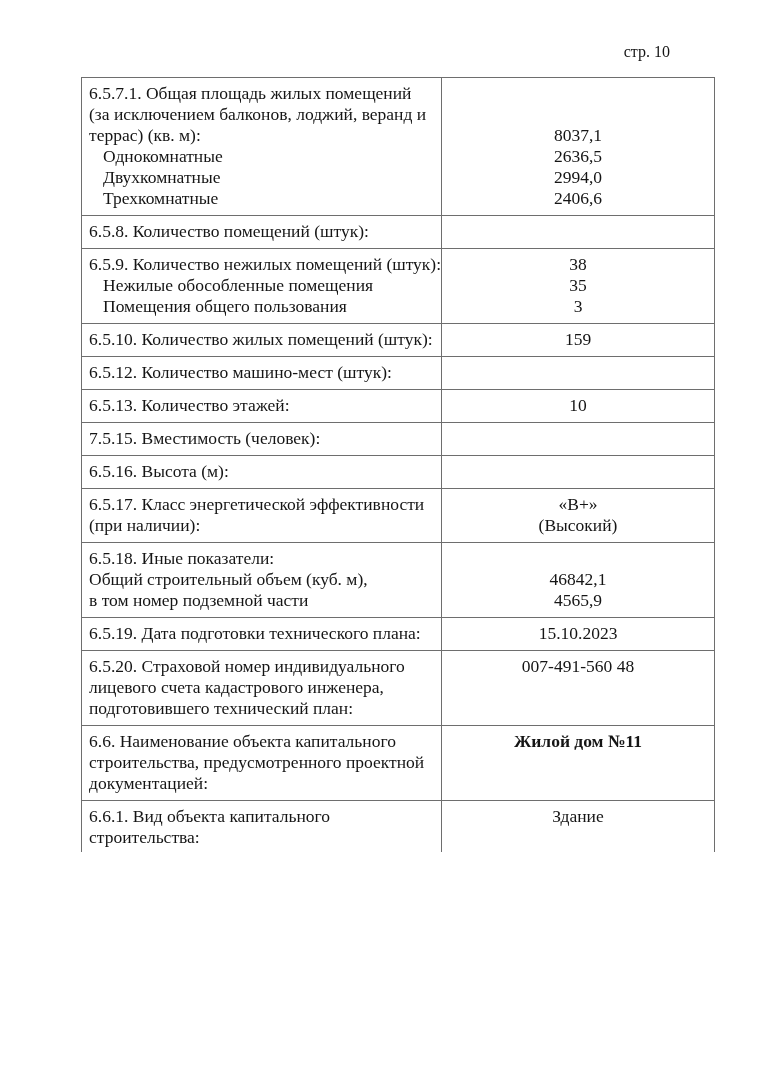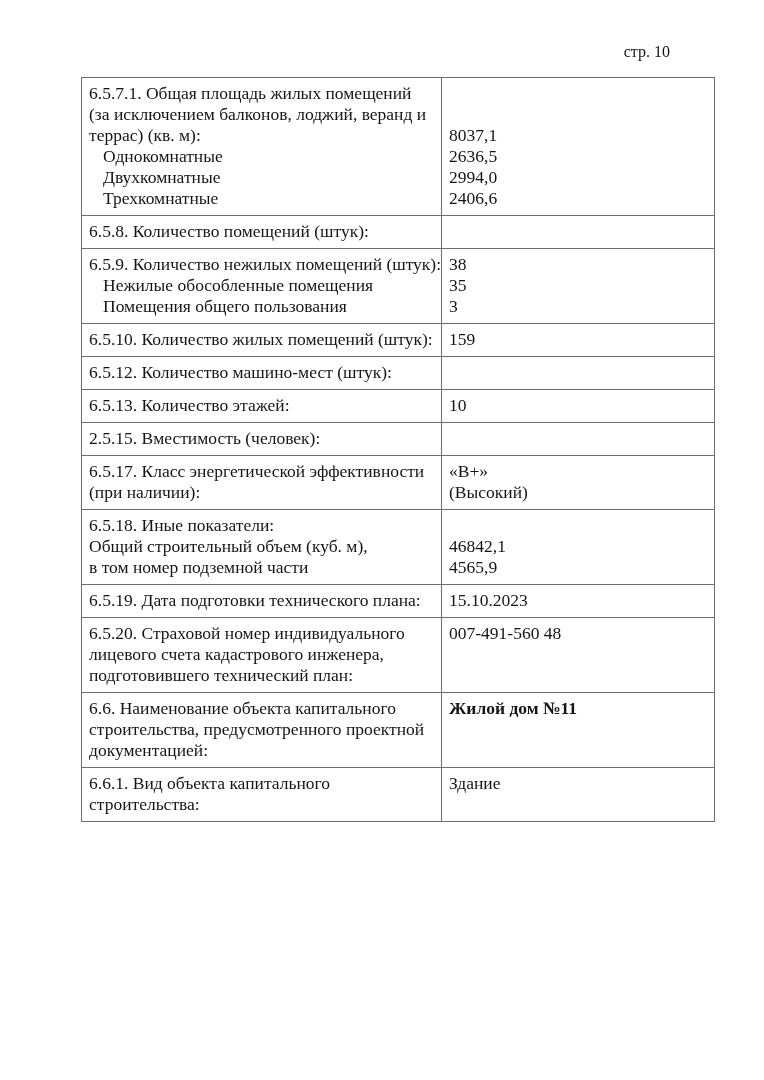--- a/index.html
+++ b/index.html
@@ -33,21 +33,21 @@
     border-collapse: collapse;
     table-layout: fixed;
   }
   table.params td {
     border: 1px solid #6e6e6e;
     vertical-align: top;
     padding: 5px 7px 6px 7px;
     font-size: 17.5px;
   }
   td.label-cell { width: 345px; }
-  td.value-cell { width: 258px; text-align: left; }
+  td.value-cell { width: 258px; text-align: center; }
   .line {
     line-height: 21px;
     white-space: nowrap;
     overflow: visible;
   }
   .line.indent { padding-left: 14px; }
   td.value-cell.bold .line { font-weight: bold; }
 </style>
 </head>
 <body>
@@ -114,21 +114,29 @@
         <tr>
           <td class="label-cell">
             <div class="line">6.5.13. Количество этажей:</div>
           </td>
           <td class="value-cell">
             <div class="line">10</div>
           </td>
         </tr>
         <tr>
           <td class="label-cell">
-            <div class="line">2.5.15. Вместимость (человек):</div>
+            <div class="line">7.5.15. Вместимость (человек):</div>
+          </td>
+          <td class="value-cell">
+            <div class="line">&nbsp;</div>
+          </td>
+        </tr>
+        <tr>
+          <td class="label-cell">
+            <div class="line">6.5.16. Высота (м):</div>
           </td>
           <td class="value-cell">
             <div class="line">&nbsp;</div>
           </td>
         </tr>
         <tr>
           <td class="label-cell">
             <div class="line">6.5.17. Класс энергетической эффективности</div>
             <div class="line">(при наличии):</div>
           </td>

